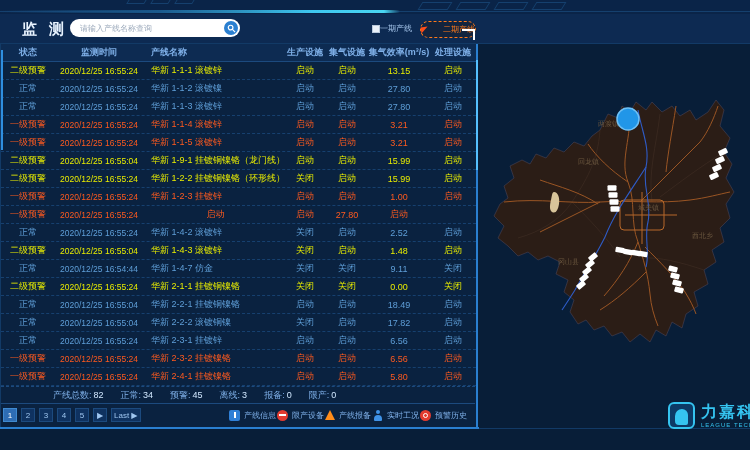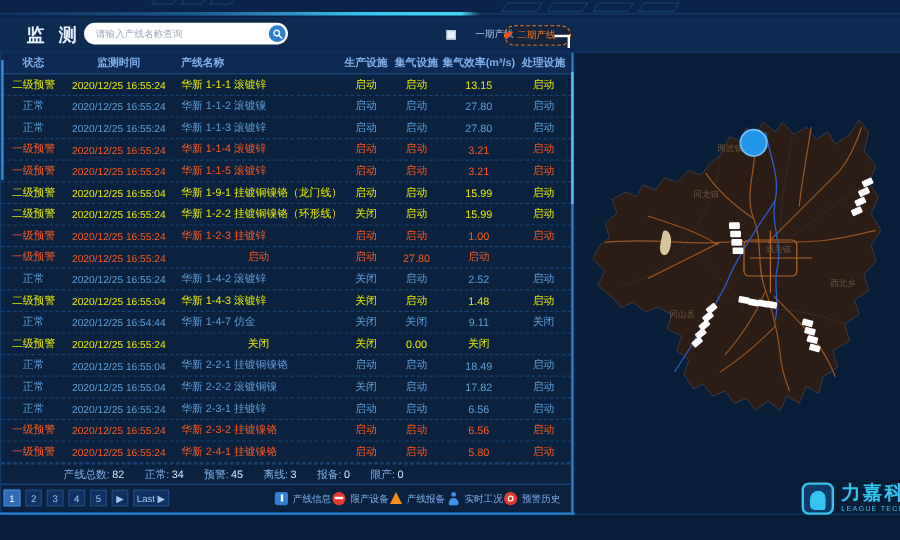--- a/index.html
+++ b/index.html
@@ -15,24 +15,24 @@
   .deco-box { position:absolute; width:30px; height:8px; border:1px solid #15406e; transform:skewX(-32deg); background:transparent; }
   .deco-box.small { width:18px; height:6px; top:-2px; }
 
   
   .header { position:absolute; left:0; top:14px; width:750px; height:30px; background:#0d2a52; border-bottom:1px solid #123a66; }
   .page-title { position:absolute; left:22px; top:6px; font-size:15px; font-weight:bold; color:#e8f3ff; letter-spacing:12px; }
   .search-wrap { position:absolute; left:70px; top:5px; width:170px; height:18px; background:#ffffff; border-radius:9px; display:flex; align-items:center; }
   .search-input { flex:1; border:none; outline:none; background:transparent; font-size:8px; color:#56657a; padding:0 4px 0 10px; font-family:inherit; }
   .search-input::placeholder { color:#9aa8ba; }
   .search-btn { width:14px; height:14px; border-radius:50%; background:#2a7fd0; margin-right:2px; flex:none; display:flex; align-items:center; justify-content:center; cursor:pointer; }
-  .phase1 { position:absolute; left:372px; top:9px; display:flex; align-items:center; gap:16px; font-size:8px; color:#a8c8ee; cursor:pointer; }
+  .phase1 { position:absolute; left:372px; top:9px; display:flex; align-items:center; gap:0; font-size:8px; color:#a8c8ee; cursor:pointer; }
   .phase1 .box { width:8px; height:8px; background:#e9f1fa; border:1px solid #b9c9dc; }
   .phase2-btn { position:absolute; left:420px; top:7px; width:56px; height:17px; border:1px dashed #ff7a1a; border-radius:9px;
-    background:rgba(40,20,5,0.25); color:#ff7a1a; font-size:8px; display:flex; align-items:center; justify-content:flex-start; gap:3px; cursor:pointer; }
+    background:rgba(40,20,5,0.25); color:#ff7a1a; font-size:8px; display:flex; align-items:center; justify-content:space-between; gap:3px; cursor:pointer; }
   .flag { width:0; height:0; border-top:6px solid #ff4d1a; border-right:7px solid transparent; transform:rotate(-8deg); }
   .corner-bracket { position:absolute; left:462px; top:15px; width:13px; height:11px; border-top:2px solid #fff; border-right:2px solid #fff; }
 
   
   .panel { position:absolute; left:0; top:44px; width:478px; height:384px; background:#0a2240;
     border-right:2px solid #2a7fd0; border-left:1px solid #123a66; }
   .left-glow { position:absolute; left:0; top:6px; width:2px; height:100px; background:#2f8fe0; }
   .scroll-thumb { position:absolute; right:-2px; top:16px; width:2px; height:110px; background:#55c0ff; cursor:grab; }
 
   .trow { display:grid; grid-template-columns:46px 96px 1fr 42px 42px 62px 46px; align-items:center; height:18px; padding-left:4px; }
@@ -236,20 +236,21 @@
     <div class="tc time">2020/12/25 16:54:44</div>
     <div class="tc name">华新 1-4-7 仿金</div>
     <div class="tc">关闭</div>
     <div class="tc">关闭</div>
     <div class="tc">9.11</div>
     <div class="tc">关闭</div>
   </div>
       <div class="trow warn2">
     <div class="tc">二级预警</div>
     <div class="tc time">2020/12/25 16:55:24</div>
+    <div class="tc name">华新 2-1-1 挂镀铜镍铬</div>
     <div class="tc">关闭</div>
     <div class="tc">关闭</div>
     <div class="tc">0.00</div>
     <div class="tc">关闭</div>
   </div>
       <div class="trow normal">
     <div class="tc">正常</div>
     <div class="tc time">2020/12/25 16:55:04</div>
     <div class="tc name">华新 2-2-1 挂镀铜镍铬</div>
     <div class="tc">启动</div>

